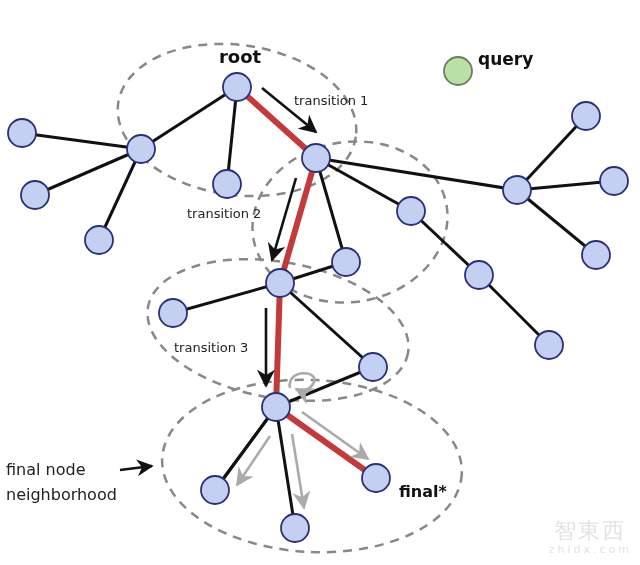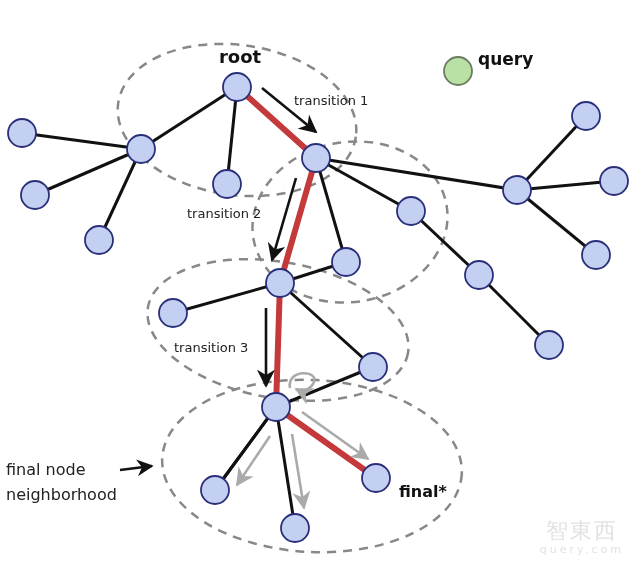--- a/index.html
+++ b/index.html
@@ -1,20 +1,20 @@
 <!DOCTYPE html>
 <html><head>
 <meta charset="utf-8">
 <style>
   html, body { margin:0; padding:0; background:#ffffff; }
   body { width:640px; height:565px; position:relative; overflow:hidden; font-family:"DejaVu Sans", sans-serif; }
   #canvas { position:absolute; left:0; top:0; width:640px; height:565px; }
   .lbl { font-family:"DejaVu Sans", sans-serif; fill:#222222; }
   .lbl-bold { font-family:"DejaVu Sans", sans-serif; font-weight:bold; fill:#111111; }
-  .watermark { position:absolute; right:16px; bottom:8px; text-align:center; color:#e2e2e2; font-family:"DejaVu Sans", sans-serif; }
+  .watermark { position:absolute; right:8px; bottom:8px; text-align:center; color:#e2e2e2; font-family:"DejaVu Sans", sans-serif; }
   .watermark .wm-logo { font-size:22px; letter-spacing:2px; line-height:24px; }
   .watermark .wm-url { font-size:11px; letter-spacing:3px; line-height:14px; }
 </style>
 </head>
 <body>
 
 <svg id="canvas" viewBox="0 0 640 565" xmlns="http://www.w3.org/2000/svg">
   <defs>
     <marker id="arrowBlack" viewBox="0 0 10 10" refX="9" refY="5" markerWidth="7" markerHeight="7" orient="auto-start-reverse">
       <path d="M0,0 L10,5 L0,10 L3,5 z" fill="#111111"></path>
@@ -106,14 +106,14 @@
   <text class="lbl" x="294" y="105" font-size="13">transition 1</text>
   <text class="lbl" x="187" y="218" font-size="13">transition 2</text>
   <text class="lbl" x="174" y="352" font-size="13">transition 3</text>
   <text class="lbl" x="6" y="475" font-size="16">final node</text>
   <text class="lbl" x="6" y="500" font-size="16">neighborhood</text>
   <line x1="120" y1="470" x2="152" y2="466" stroke="#111111" stroke-width="2.4" marker-end="url(#arrowBlack)"></line>
 </svg>
 
 <div class="watermark">
   <div class="wm-logo">智東西</div>
-  <div class="wm-url">query.com</div>
+  <div class="wm-url">zhidx.com</div>
 </div>
 
 </body></html>

